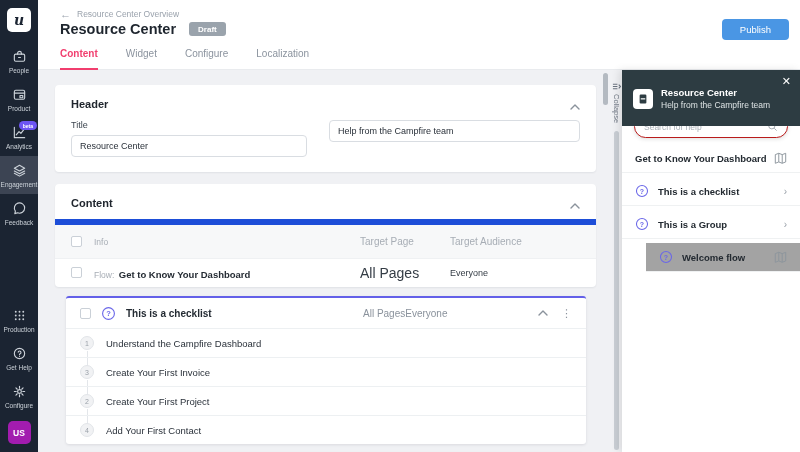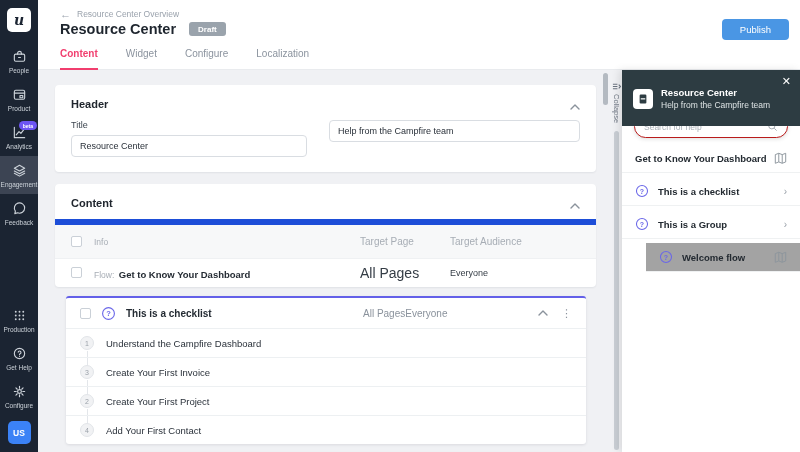--- a/index.html
+++ b/index.html
@@ -10,21 +10,21 @@
   
   .sidebar { width:38px; background:#1b2432; display:flex; flex-direction:column; align-items:center; flex-shrink:0; z-index:5; }
   .logo-box { width:24px; height:24px; background:#fff; border-radius:5px; margin:8px 0 10px; display:flex; align-items:center; justify-content:center;
               font-family:"DejaVu Serif", serif; font-style:italic; font-weight:bold; font-size:14px; color:#1b2432; cursor:pointer; }
   .sb-item { width:100%; padding:7px 0 6px; display:flex; flex-direction:column; align-items:center; gap:3px; color:#ccd2d9;
              font-size:6.5px; position:relative; cursor:pointer; }
   .sb-item.active { background:#3c4453; }
   .sb-item svg { width:15px; height:15px; stroke:#ccd2d9; fill:none; stroke-width:1.2; stroke-linecap:round; stroke-linejoin:round; }
   .sb-badge { position:absolute; top:3px; right:1px; background:#6d55f2; color:#fff; font-size:5px; padding:1.5px 4px; border-radius:5px; font-weight:bold; }
   .sb-spacer { flex:1; }
-  .avatar { width:23px; height:23px; background:#3b82f6; border-radius:5px; color:#fff; font-size:8.5px; font-weight:bold;
+  .avatar { width:23px; height:23px; background:#a21caf; border-radius:5px; color:#fff; font-size:8.5px; font-weight:bold;
             display:flex; align-items:center; justify-content:center; margin:6px 0 8px; cursor:pointer; }
 
   
   .main-wrap { flex:1; display:flex; flex-direction:column; min-width:0; }
   .topbar { height:70px; background:#fff; border-bottom:1px solid #e9ebee; position:relative; flex-shrink:0; }
   .breadcrumb { position:absolute; top:9px; left:22px; font-size:8.5px; color:#9aa2ac; display:flex; align-items:center; gap:6px; cursor:pointer; }
   .breadcrumb .arr { font-size:11px; line-height:8px; }
   .title-row { position:absolute; top:21px; left:22px; display:flex; align-items:center; gap:13px; }
   .page-title { font-size:14.5px; font-weight:bold; color:#1e252e; }
   .draft-badge { background:#9aa3ac; color:#fff; font-size:8px; font-weight:bold; padding:2.5px 9px; border-radius:3px; }

